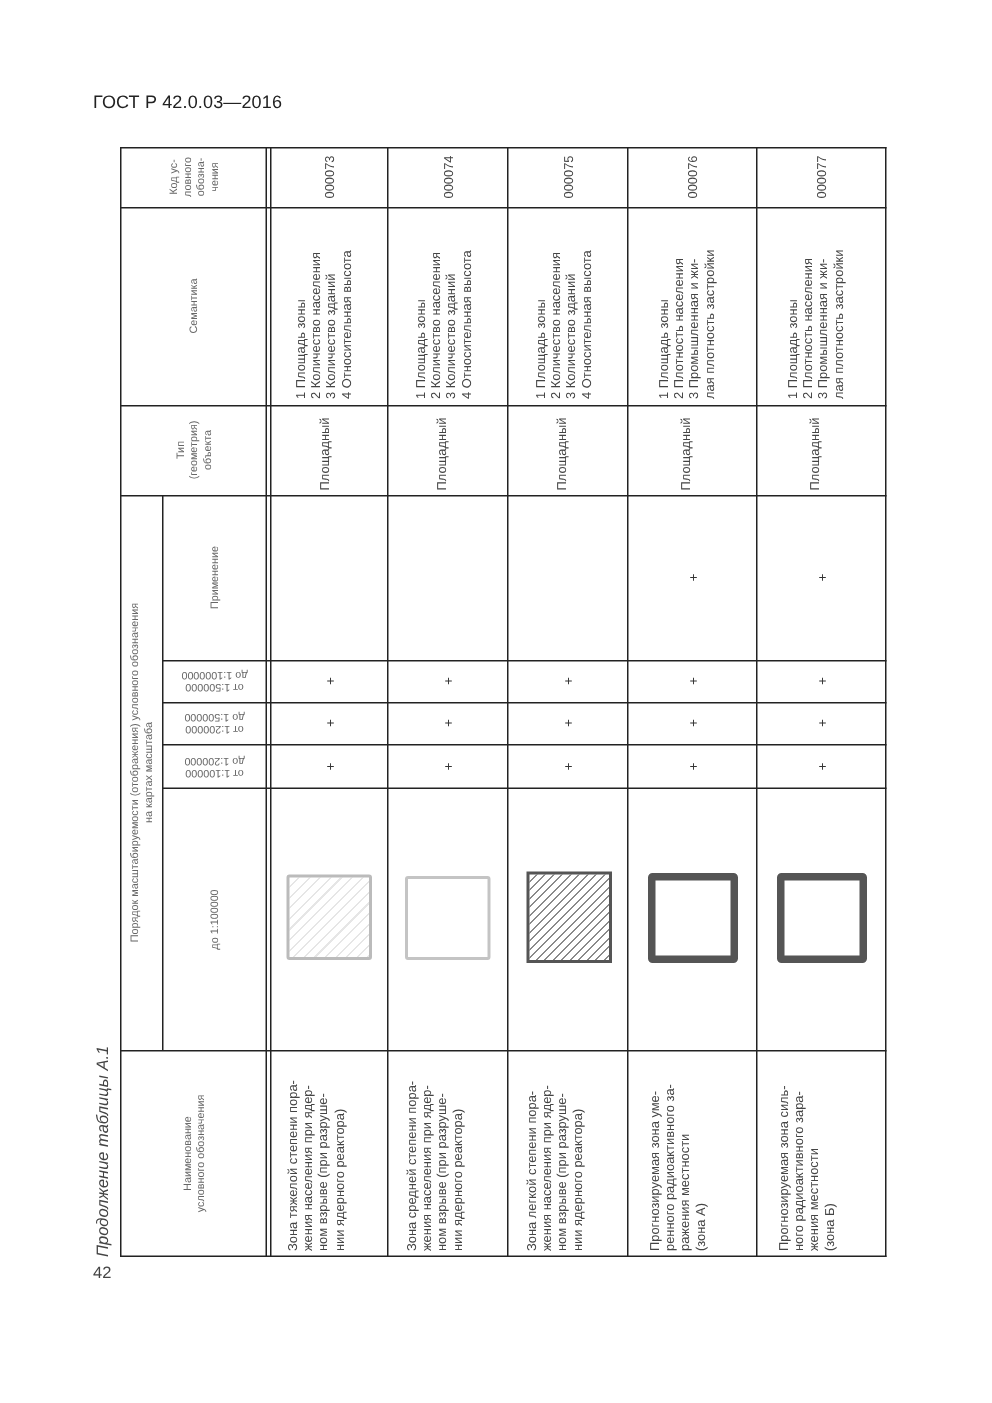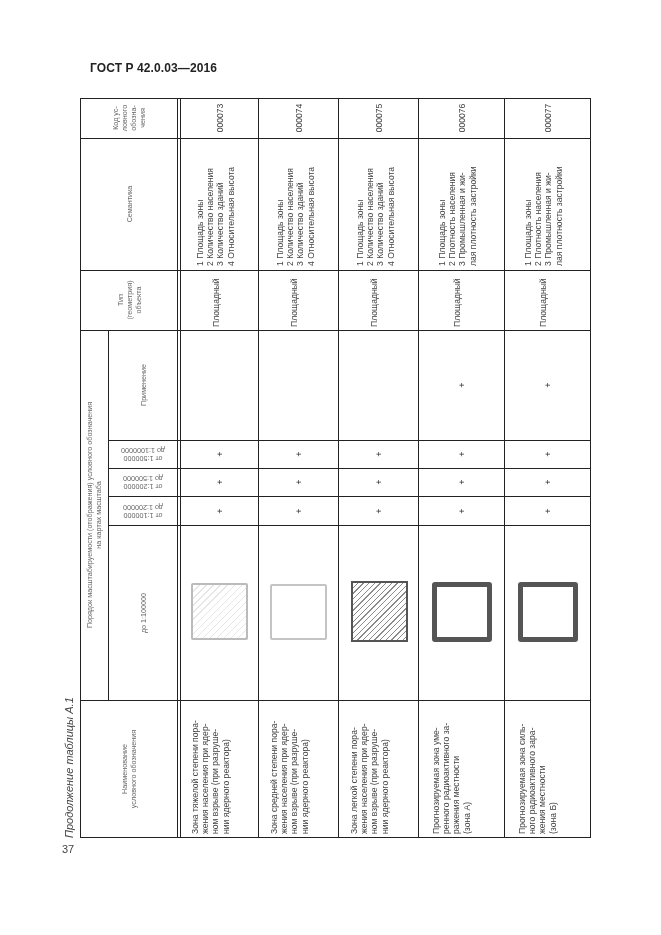--- a/index.html
+++ b/index.html
@@ -1,37 +1,37 @@
 <!DOCTYPE html>
 <html><head>
   <meta charset="utf-8">
   <style>
     html, body { margin: 0; padding: 0; background: #ffffff; }
     body { width: 661px; height: 935px; position: relative; overflow: hidden;
            font-family: "Liberation Sans", sans-serif; color: #3a3a3a; }
-    .doc-header { position: absolute; left: 62px; top: 61px; font-size: 12px; font-weight: bold; color: #222; letter-spacing: 0.1px; margin-left: 28px; }
+    .doc-header { position: absolute; left: 62px; top: 61px; font-size: 12px; font-weight: normal; color: #222; letter-spacing: 0.1px; }
     .page-num { position: absolute; left: 62px; top: 843px; font-size: 11px; color: #444; }
     .caption { position: absolute; left: 63px; top: 838px; transform-origin: 0 0; transform: rotate(-90deg);
                font-size: 11px; font-style: italic; color: #444; white-space: nowrap; }
     .tbl { position: absolute; left: 80px; top: 98px; width: 511px; height: 740px; }
     .line { position: absolute; background: #222; }
     .cell { position: absolute; overflow: hidden; }
     .rot { position: absolute; left: 50%; top: 50%; transform: translate(-50%, -50%) rotate(-90deg); white-space: nowrap; }
     .rot-l { position: absolute; transform-origin: 0 0; transform: rotate(-90deg); white-space: pre; }
     .hdr { font-size: 7.2px; color: #666; text-align: center; line-height: 9px; }
     .txt { font-size: 8.6px; color: #444; line-height: 10.2px; }
     .plus { font-size: 9px; color: #333; }
     .sym { position: absolute; box-sizing: border-box; }
   </style>
 </head>
 <body>
 
 <div class="doc-header">ГОСТ Р 42.0.03—2016</div>
 <div class="caption">Продолжение таблицы А.1</div>
-<div class="page-num">37</div>
+<div class="page-num">42</div>
 
 <div class="tbl">
 
   <div class="line" style="left:0;top:0;width:511px;height:1.2px;"></div>
   <div class="line" style="left:0;top:739px;width:511px;height:1.2px;"></div>
   <div class="line" style="left:0;top:0;width:1.2px;height:740px;"></div>
   <div class="line" style="left:510px;top:0;width:1.2px;height:740px;"></div>
 
   <div class="line" style="left:97px;top:0;width:1px;height:740px;"></div>
   <div class="line" style="left:100px;top:0;width:1px;height:740px;"></div>

